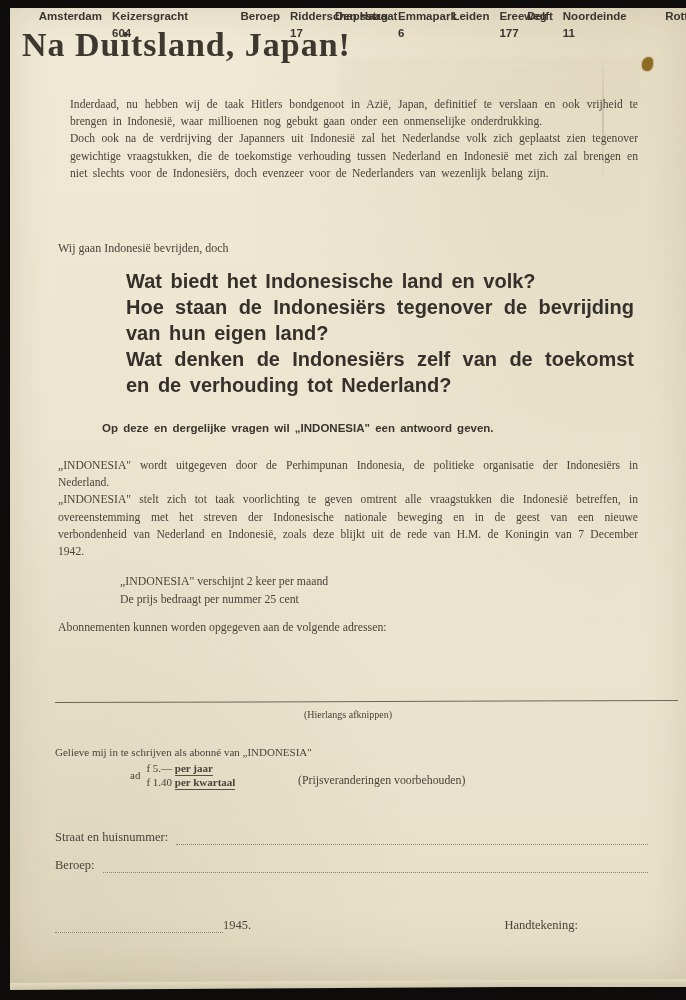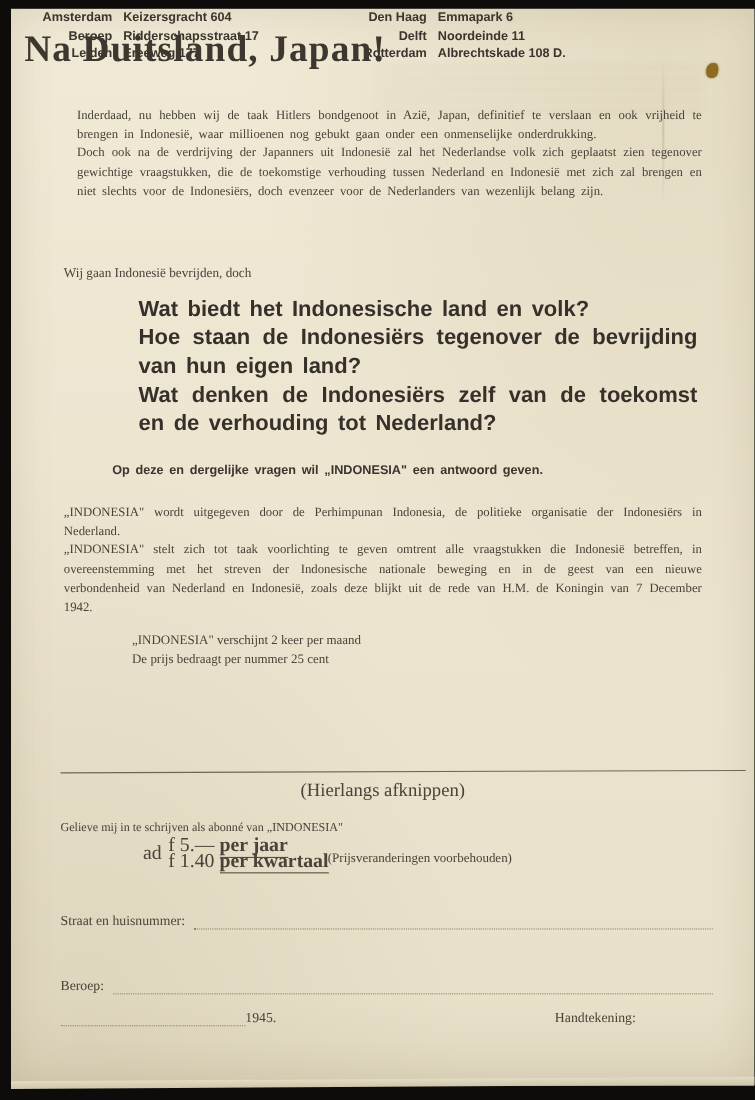--- a/index.html
+++ b/index.html
@@ -61,47 +61,47 @@
     text-align:justify;word-spacing:2.5px;}
   .about p{margin:0;}
   .publication{left:110px;top:564px;font-size:11.8px;line-height:18px;}
   .sub-intro{left:48px;top:612px;font-size:11.8px;}
   .addresses{
     left:88px;top:630px;width:556px;
     font-family:"Liberation Sans", sans-serif;font-weight:bold;
     font-size:11.5px;line-height:16.5px;color:#3a352e;
     display:flex;
   }
-  .addr-col{display:flex;flex-direction:column;}
+  .addr-col{display:flex;flex-direction:row;}
   .addr-col.left{width:260px;}
   .addr-col.right{margin-left:22px;width:274px;}
   .addr-row{display:flex;}
   .addr-city{width:92px;text-align:right;margin-right:10px;flex:none;}
   .addr-col.right .addr-city{width:96px;}
   .cut-line{
     position:absolute;left:45px;right:8px;top:693px;height:0;
     border-top:1.2px solid #6e6758;transform:rotate(-0.2deg);
   }
-  .cut-label{left:0;right:0;top:701px;text-align:center;font-size:17px;}
+  .cut-label{left:0;right:0;top:701px;text-align:center;font-size:10px;}
   .request{left:45px;top:738px;font-size:11px;}
-  .price{left:120px;top:753px;font-size:18px;display:flex;align-items:center;}
+  .price{left:120px;top:753px;font-size:11px;display:flex;align-items:center;}
   .price .ad{margin-right:6px;}
   .price-stack{display:inline-block;line-height:14px;}
   .price-stack .u{border-bottom:1px solid #55503f;padding-bottom:1px;font-weight:bold;}
   .price-note{left:288px;top:765px;font-size:11.8px;}
   .field{
     display:flex;align-items:flex-end;position:absolute;left:45px;right:38px;
     font-size:12.5px;color:#49433a;
   }
   .field .lbl{flex:none;margin-right:8px;}
   .dotline{flex:1;border-bottom:1.3px dotted #8f8668;height:13px;}
   .f-naam{top:792px;}
   .f-straat{top:822px;align-items:center;}
   .f-woonplaats{top:851px;}
-  .f-beroep{top:881px;}
+  .f-beroep{top:850px;}
   .bottomrow{
     position:absolute;left:45px;right:38px;top:910px;display:flex;
     align-items:flex-end;font-size:12.5px;color:#49433a;
   }
   .bottomrow .dotshort{width:168px;border-bottom:1.3px dotted #8f8668;height:13px;}
   .bottomrow .year{}
   .bottomrow .spacer{flex:1;}
   .bottomrow .sig{margin-right:70px;}
 </style>
 </head>
@@ -135,20 +135,21 @@
   <div class="blk about">
     <p>„INDONESIA" wordt uitgegeven door de Perhimpunan Indonesia, de politieke organisatie der Indonesiërs in Nederland.</p>
     <p>„INDONESIA" stelt zich tot taak voorlichting te geven omtrent alle vraagstukken die Indonesië betreffen, in overeenstemming met het streven der Indonesische nationale beweging en in de geest van een nieuwe verbondenheid van Nederland en Indonesië, zoals deze blijkt uit de rede van H.M. de Koningin van 7 December 1942.</p>
   </div>
 
   <div class="blk publication">
     <div>„INDONESIA" verschijnt 2 keer per maand</div>
     <div>De prijs bedraagt per nummer 25 cent</div>
   </div>
 
+  <div class="blk sub-intro">Abonnementen kunnen worden opgegeven aan de volgende adressen:</div>
 
   <div class="addresses">
     <div class="addr-col left">
       <div class="addr-row">
         <span class="addr-city">Amsterdam</span>
         <span class="addr-street">Keizersgracht 604</span>
       </div>
       <div class="addr-row">
         <span class="addr-city">Beroep</span>
         <span class="addr-street">Ridderschapsstraat 17</span>

